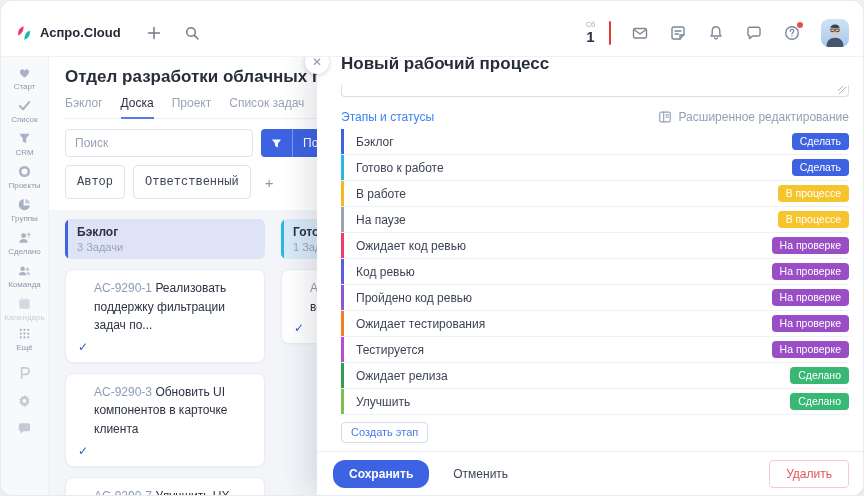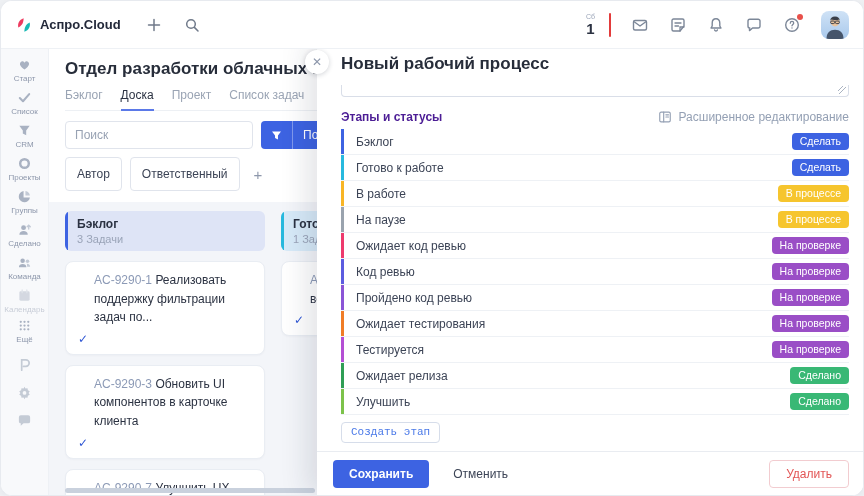--- a/index.html
+++ b/index.html
@@ -4,21 +4,21 @@
 <style>
   * { margin:0; padding:0; box-sizing:border-box; }
   body { background:#f0f2f5; font-family:"Liberation Sans","DejaVu Sans",sans-serif;
          display:flex; justify-content:center; align-items:flex-start; }
   .app { width:864px; height:496px; background:#fff; border:1px solid #e7eaef;
          border-radius:12px; overflow:hidden; position:relative;
          box-shadow:0 2px 12px rgba(20,30,50,.06); }
 
   
   .topbar { height:48px; display:flex; align-items:center; padding:0 14px;
-            border-bottom:1px solid #eef1f5; background:#fff; position:relative; z-index:30; }
+            border-bottom:1px solid #eef1f5; background:#fff; position:relative; z-index:30;margin-top:8px; }
   .brand { display:flex; align-items:center; gap:7px; }
   .brand-name { font-size:13px; font-weight:700; color:#23293a; }
   .tb-icon { width:18px; height:18px; color:#7c8798; display:flex; align-items:center;
              justify-content:center; }
   .tb-left-icons { display:flex; gap:20px; margin-left:24px; }
   .tb-right { margin-left:auto; display:flex; align-items:center; gap:20px; }
   .cal { text-align:center; line-height:1; margin-right:-6px; cursor:pointer; }
   .cal-wd { font-size:7px; color:#9aa4b8; }
   .cal-day { font-size:15px; font-weight:600; color:#2b3242; margin-top:1px; }
   .red-divider { width:2px; height:24px; background:#e23b3b; border-radius:1px; }
@@ -57,21 +57,21 @@
             font-family:inherit; }
   .search::placeholder { color:#98a2b3; }
   .filter { height:28px; width:130px; background:#3d63e2; border-radius:4px; display:flex;
             align-items:center; color:#fff; font-size:12px; cursor:pointer; flex:none; }
   .filter-funnel { padding:0 9px; display:flex; align-items:center;
                    border-right:1px solid rgba(255,255,255,.35); height:100%; }
   .filter-label { padding:0 10px; white-space:nowrap; }
   .chips { margin-top:8px; display:flex; gap:8px; align-items:center; padding-bottom:9px; }
   .chip { height:24px; padding:16px 11px; border:1px solid #e0e4ec; border-radius:4px;
           background:#fff; font-size:12px; color:#3c4456; display:flex; align-items:center;
-          cursor:pointer; }
+          cursor:pointer;font-family:Liberation Mono, monospace; }
   .chip-add { color:#8d97ab; font-size:15px; padding:0 6px; cursor:pointer; }
 
   .board { position:absolute; left:0; right:0; top:153px; bottom:0; background:#f3f5f9;
            padding:9px 16px; display:flex; gap:16px; }
   .column { width:200px; flex:none; }
   .col-head { height:40px; border-radius:6px; padding:6px 10px 6px 12px; position:relative;
               overflow:hidden; }
   .col-bar { position:absolute; left:0; top:0; bottom:0; width:3px; }
   .col-name { font-size:12px; font-weight:700; color:#2b3242; }
   .col-count { font-size:11px; color:#9aa4b8; margin-top:2px; }
@@ -95,36 +95,36 @@
   .modal-title { padding:13px 24px 11px; font-size:17px; font-weight:700; color:#272d3a; }
   .modal-body { flex:1; padding:0 14px 0 24px; overflow:hidden; }
   .textarea-remnant { height:12px; border:1px solid #d9dee8; border-top:none;
                       border-radius:0 0 4px 4px; position:relative; cursor:ns-resize; }
   .textarea-remnant::after { content:""; position:absolute; right:2px; bottom:2px;
       width:8px; height:8px;
       background:linear-gradient(135deg, transparent 0 3px, #aab3c1 3px 4px,
                  transparent 4px 6px, #aab3c1 6px 7px, transparent 7px); }
   .section-row { display:flex; justify-content:space-between; align-items:center;
                  margin:13px 0 5px; }
-  .section-label { font-size:12px; font-weight:700; color:#4c1d95; }
+  .section-label { font-size:12px; font-weight:400; color:#3b82f6; }
   .adv-edit { display:flex; gap:6px; align-items:center; font-size:12px; color:#94a0b4;
               cursor:pointer; }
   .stage-row { display:flex; align-items:center; height:26px; border-bottom:1px solid #eef1f5;
                position:relative; padding-left:15px; cursor:pointer; }
   .stage-bar { position:absolute; left:0; top:0; bottom:0; width:3px; }
   .stage-name { font-size:12px; color:#3c4456; }
   .badge { margin-left:auto; font-size:10.5px; color:#fff; padding:2px 8px 3px;
            border-radius:4px; cursor:pointer; white-space:nowrap; }
   .create-stage { margin-top:7px; display:inline-block; border:1px solid #d6ddea;
                   color:#4a79e8; font-size:11px; padding:3px 9px 4px; border-radius:4px;
-                  background:#fff; cursor:pointer; font-family:Liberation Mono, monospace; }
+                  background:#fff; cursor:pointer; font-family:Liberation Sans, sans-serif; }
   .modal-footer { height:44px; border-top:1px solid #e9ecf1; display:flex; align-items:center;
                   padding:0 14px 0 16px; background:#fff; flex:none; }
   .btn-save { background:#3d63e2; color:#fff; font-size:12px; font-weight:600;
-              padding:7px 16px; border-radius:4px; border:none; cursor:pointer;
+              padding:7px 16px; border-radius:12px; border:none; cursor:pointer;
               font-family:inherit; }
   .btn-cancel { font-size:12px; color:#3c4456; background:none; border:none; margin-left:24px;
                 cursor:pointer; font-family:inherit; }
   .btn-delete { margin-left:auto; border:1px solid #f2ccd0; color:#e25555; font-size:12px;
                 padding:6px 16px; border-radius:4px; background:#fff; cursor:pointer;
                 font-family:inherit; }
 </style>
 </head>
 <body>
 

